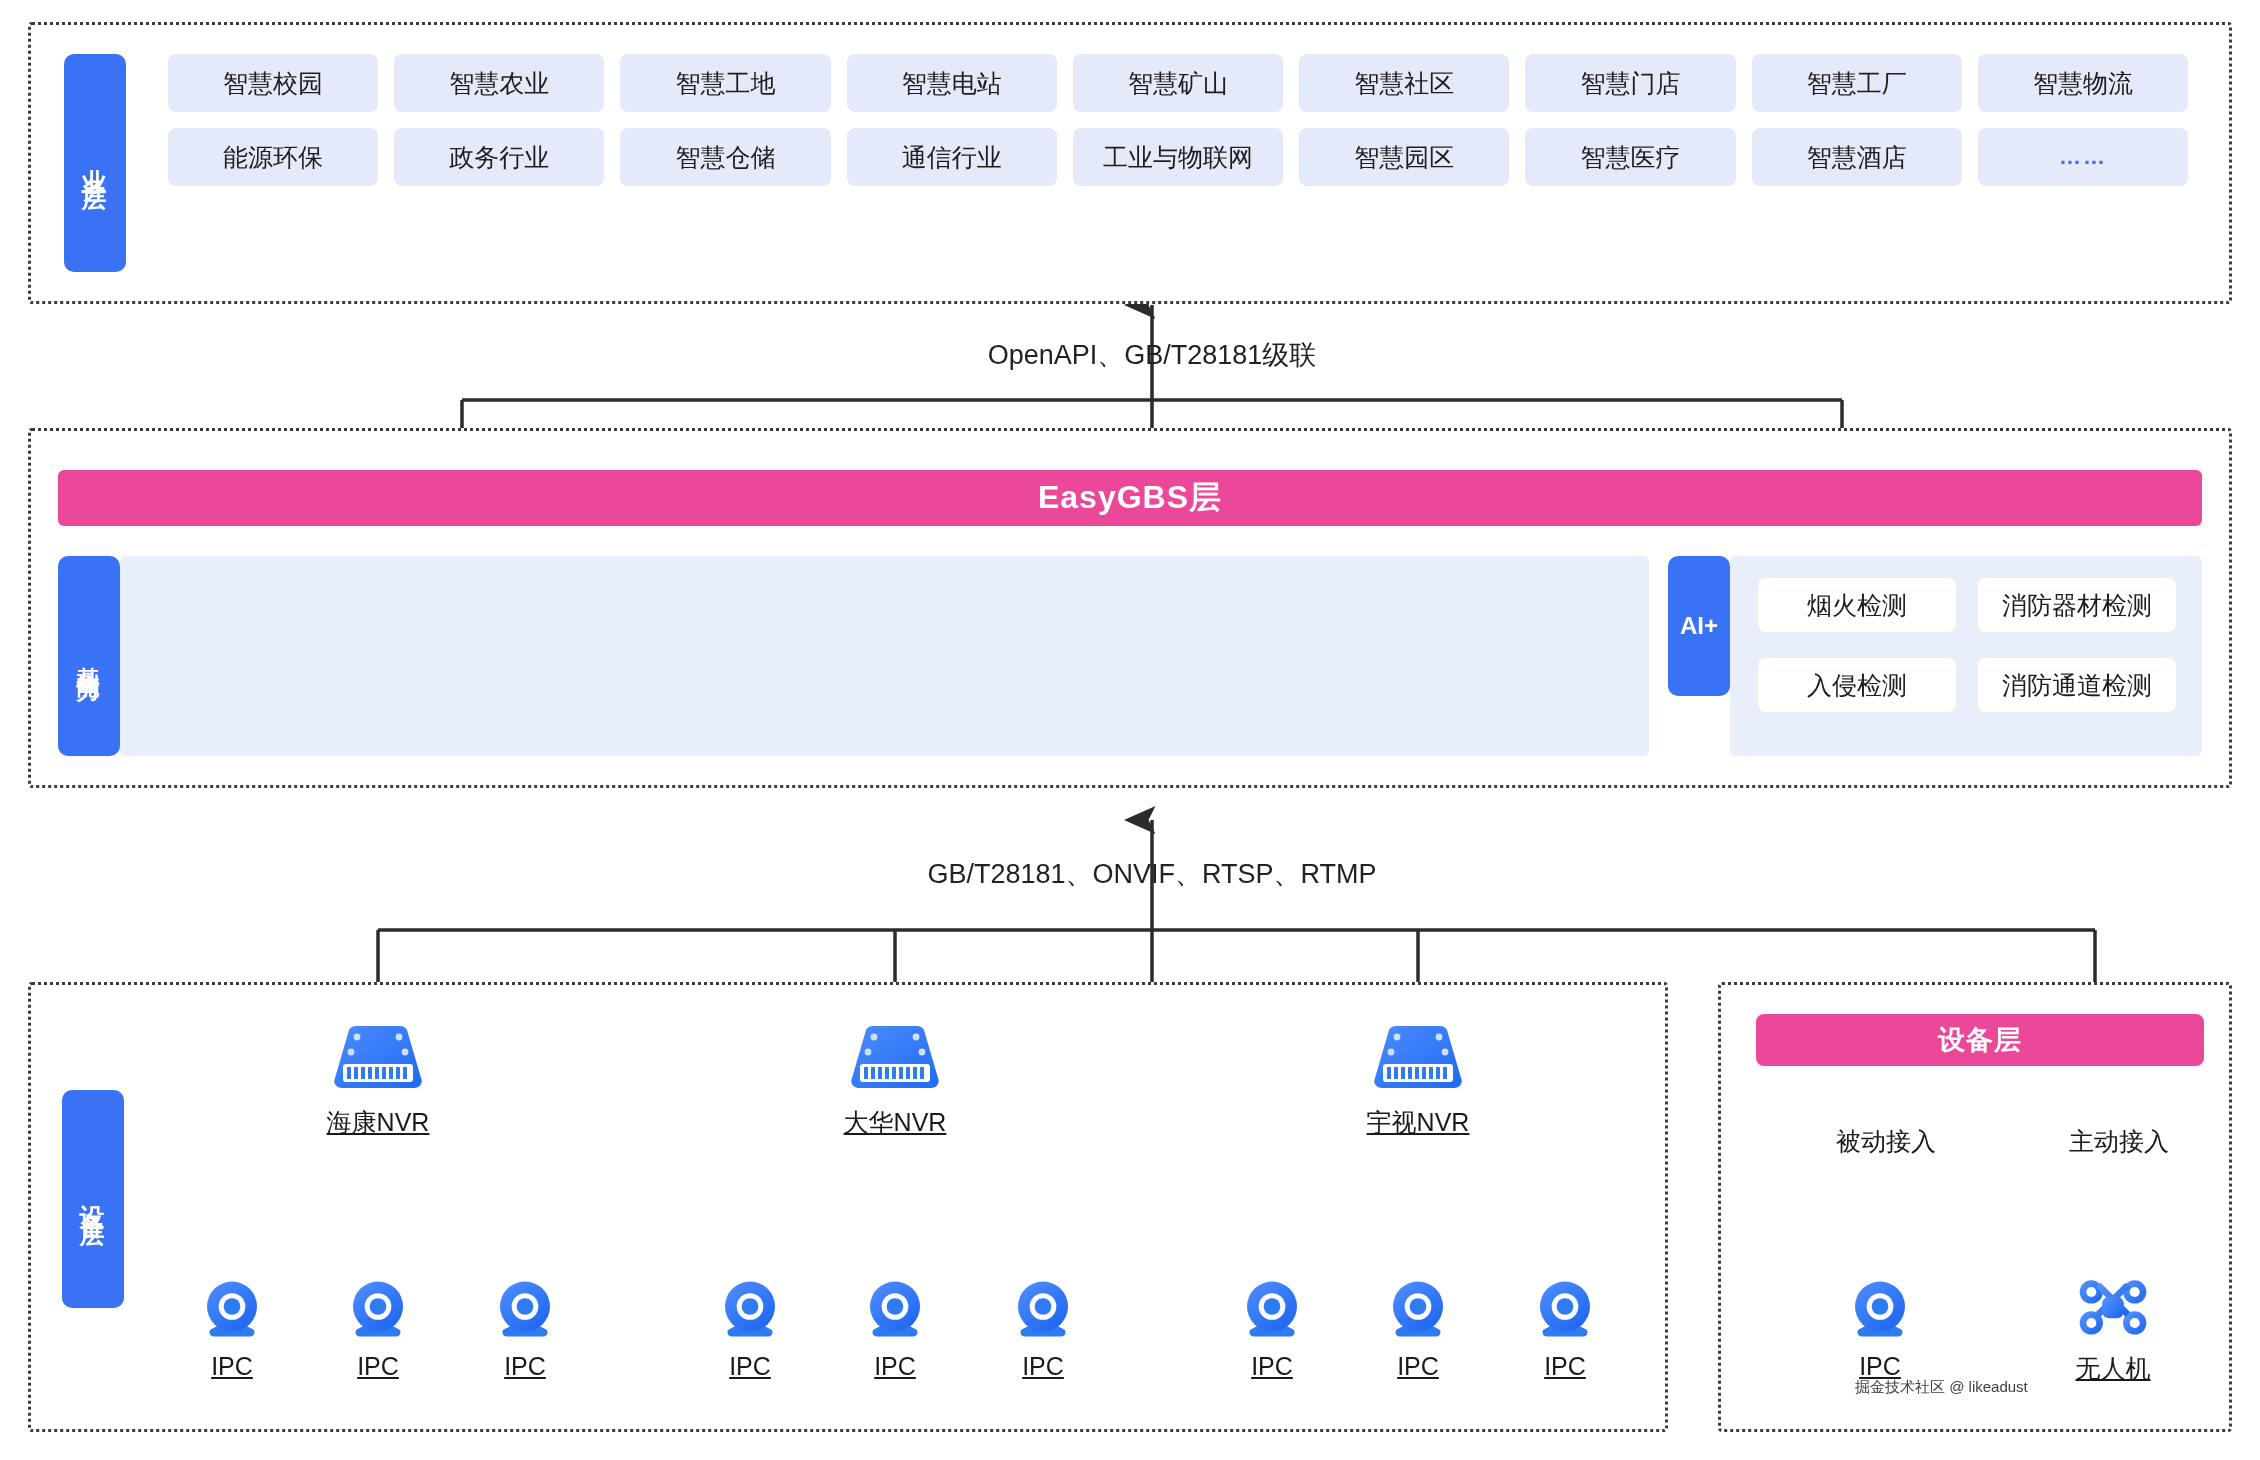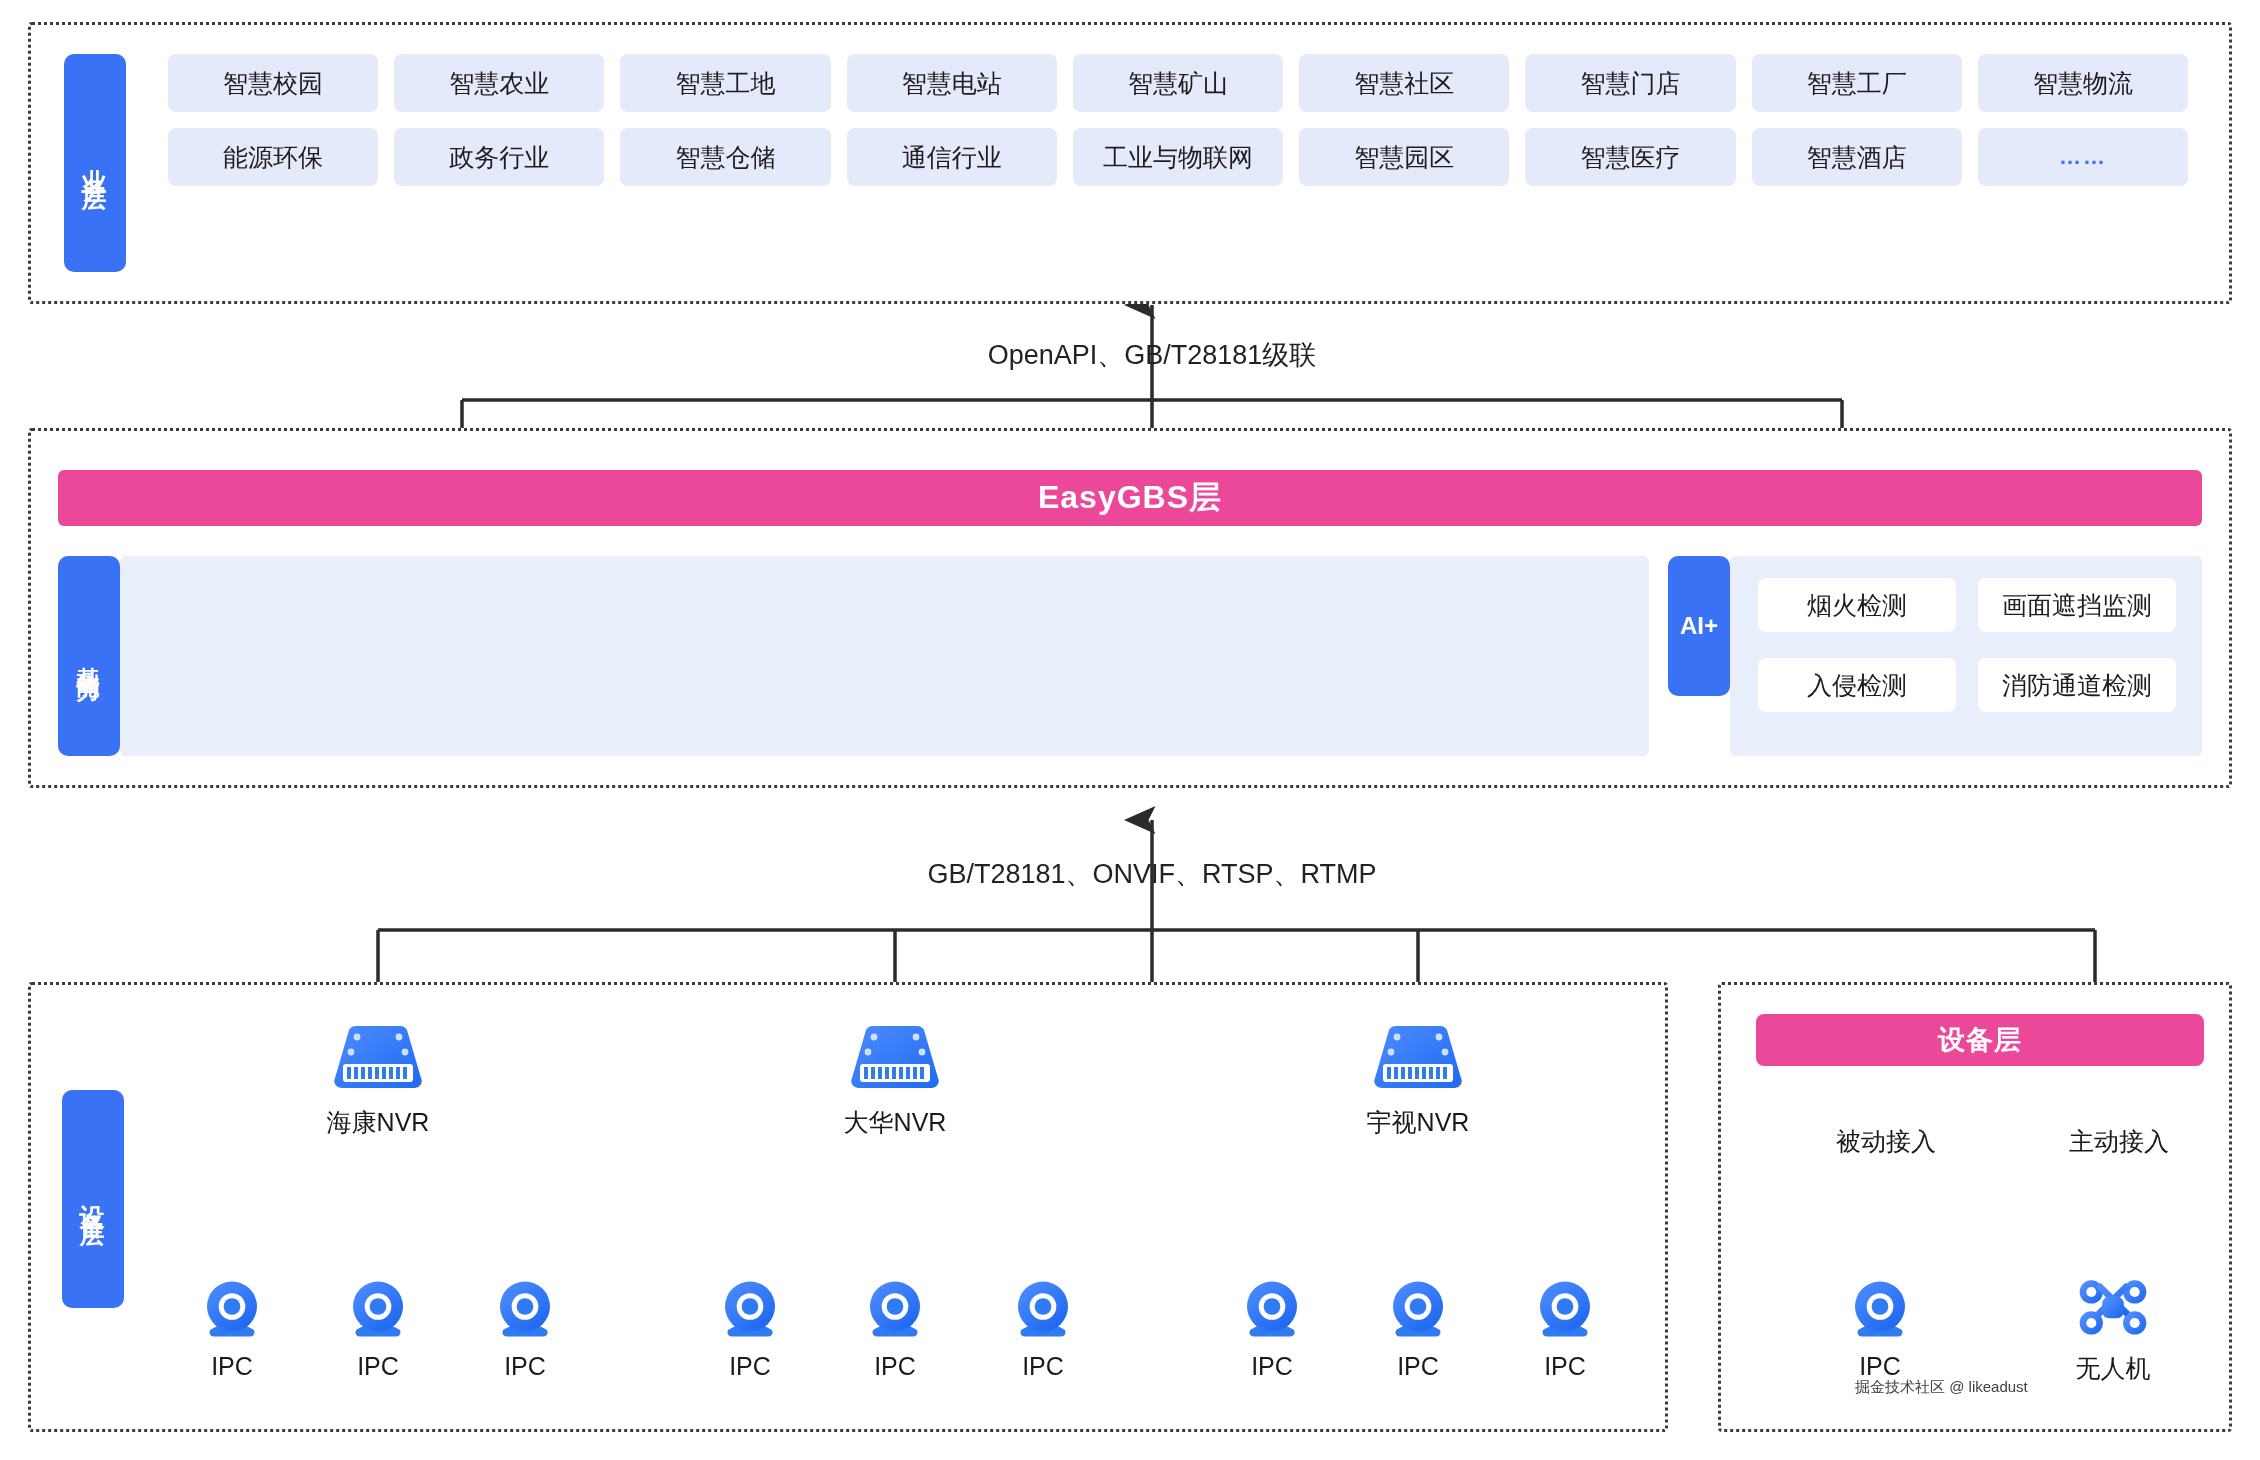--- a/index.html
+++ b/index.html
@@ -112,20 +112,21 @@
     white-space: nowrap;
     text-align: center;
   }
 
   
   .dev {
     position: absolute;
     display: flex;
     flex-direction: column;
     align-items: center;
+    text-decoration: underline;
   }
   .dev-label {
     font-size: 25px;
     color: #1a1a1a;
     margin-top: 8px;
     white-space: nowrap;
   }
   .small-label {
     position: absolute;
     font-size: 25px;
@@ -231,21 +232,21 @@
     <span>基础能力</span>
   </div>
   <div class="cap-panel" style="left:120px; top:556px; width:1529px; height:200px;"></div>
 
   <div class="vtab" style="left:1668px; top:556px; width:62px; height:140px; writing-mode:horizontal-tb; letter-spacing:0; font-size:24px;">
     <span>AI+</span>
   </div>
   <div class="cap-panel" style="left:1730px; top:556px; width:472px; height:200px;"></div>
   <div class="cap-grid" id="cap-grid-ai" style="left:1758px; top:578px; width:418px; height:156px;">
     <div class="chip white">烟火检测</div>
-    <div class="chip white">画面遮挡监测</div>
+    <div class="chip white">消防器材检测</div>
     <div class="chip white">入侵检测</div>
     <div class="chip white">消防通道检测</div>
   </div>
 
   <div class="conn-label" style="left:872px; top:856px; width:560px;">GB/T28181、ONVIF、RTSP、RTMP</div>
 
   <div class="dashed-panel" style="left:28px; top:982px; width:1640px; height:450px;"></div>
 
   <div class="vtab" style="left:62px; top:1090px; width:62px; height:218px;">
     <span>设备层</span>

